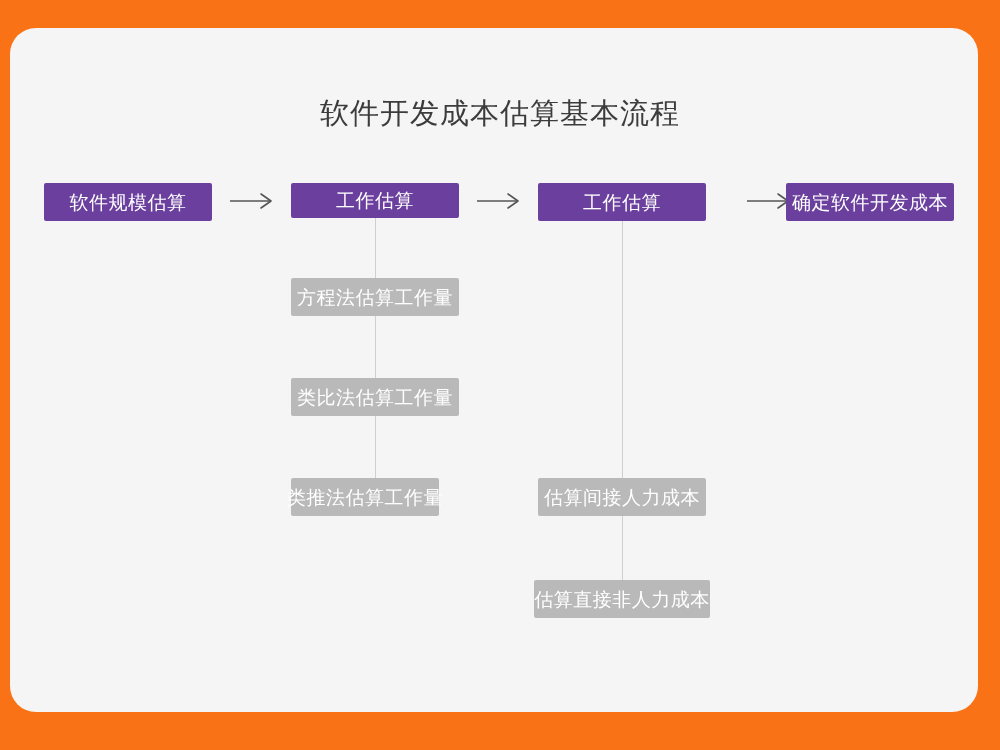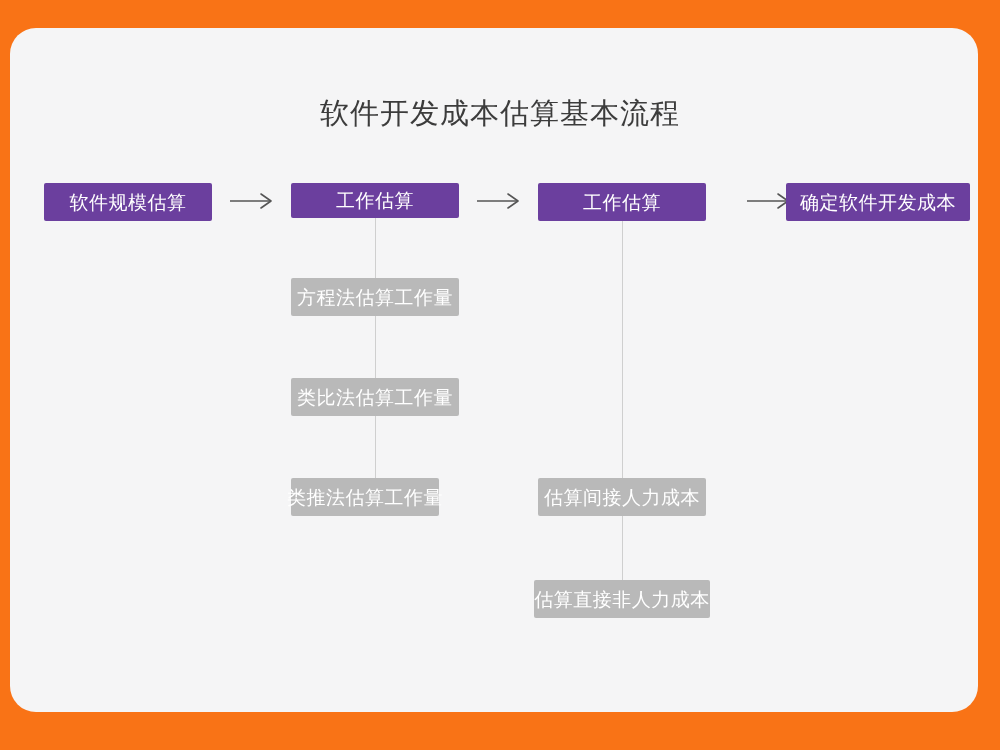--- a/index.html
+++ b/index.html
@@ -116,21 +116,21 @@
 
   <div class="node primary" style="left:538px; top:183px; width:168px; height:38px;">工作估算</div>
 
   <div class="arrow" style="left:745px; top:190px; width:48px;">
     <svg width="48" height="22" viewBox="0 0 48 22">
       <line x1="2" y1="11" x2="42" y2="11" stroke="#555555" stroke-width="1.6"></line>
       <polyline points="33,4 43,11 33,18" fill="none" stroke="#555555" stroke-width="1.6" stroke-linecap="round" stroke-linejoin="round"></polyline>
     </svg>
   </div>
 
-  <div class="node primary" style="left:786px; top:183px; width:184px; height:38px;">确定软件开发成本</div>
+  <div class="node primary" style="left:786px; top:183px; width:168px; height:38px;">确定软件开发成本</div>
 
   <div class="node secondary" style="left:291px; top:278px; width:168px; height:38px;">方程法估算工作量</div>
 
   <div class="node secondary" style="left:291px; top:378px; width:168px; height:38px;text-align:center;">类比法估算工作量</div>
 
   <div class="node secondary" style="left:291px; top:478px; width:148px; height:38px;">类推法估算工作量</div>
 
 
 
   <div class="node secondary" style="left:538px; top:478px; width:168px; height:38px;">估算间接人力成本</div>

